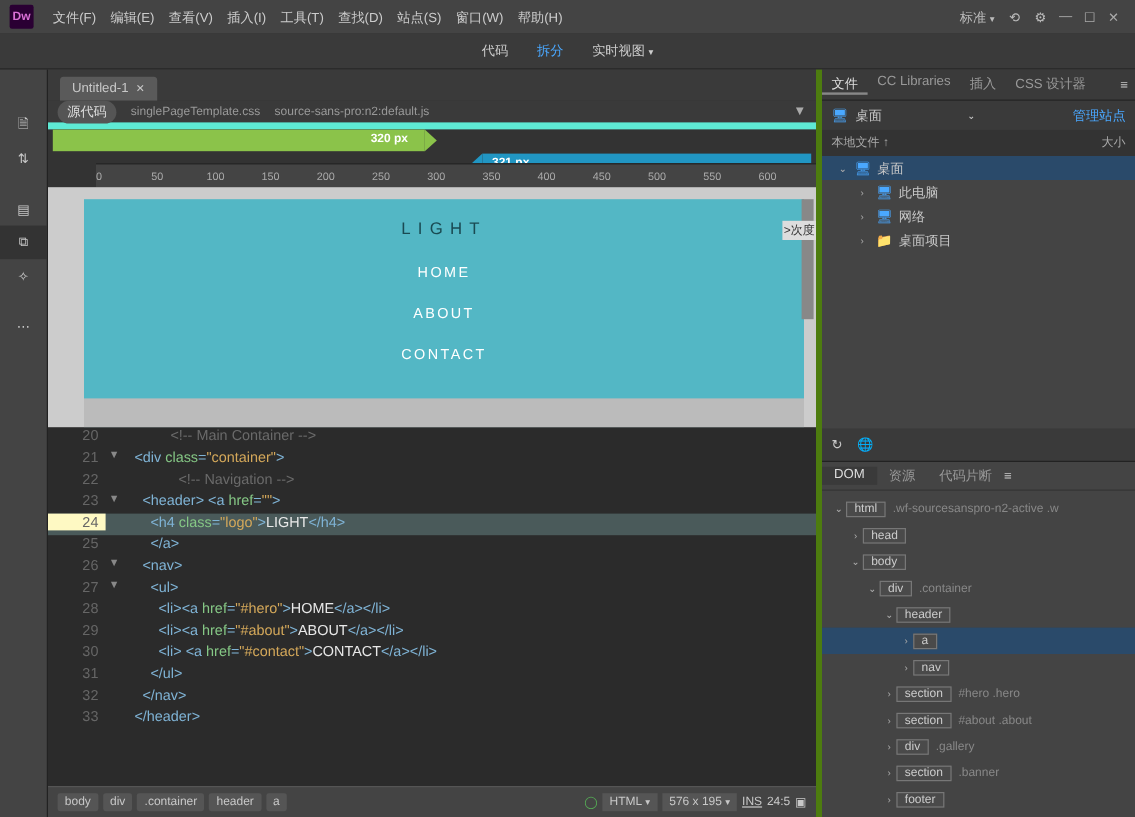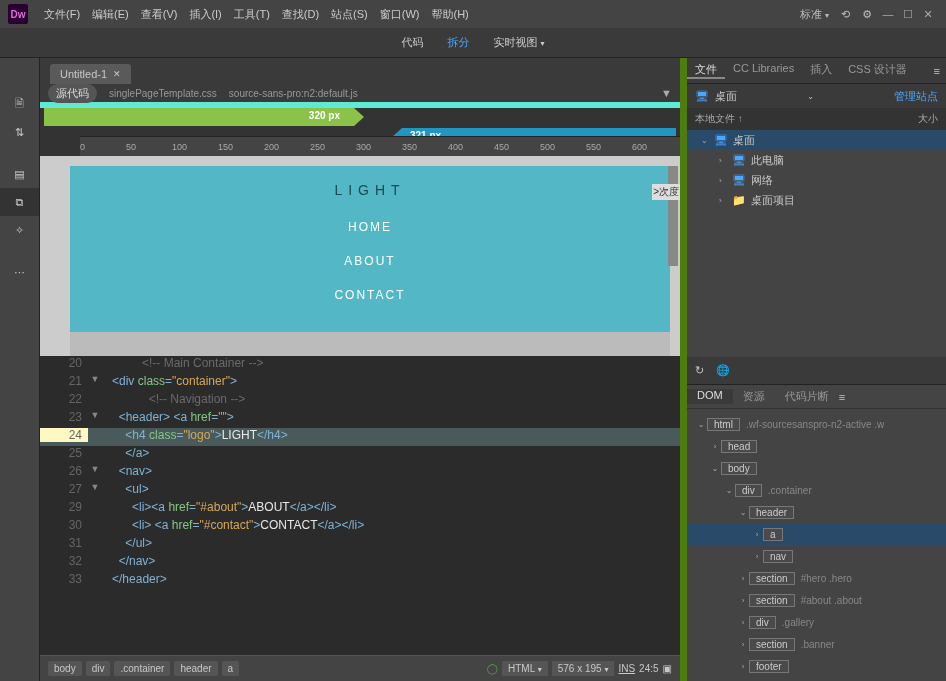--- a/index.html
+++ b/index.html
@@ -53,21 +53,21 @@
 .c-comment { color:#6a6a6a;margin-left:30px; }
 .c-tag { color:#7fb3d5; }
 .c-attr { color:#85c785; }
 .c-val { color:#d4a85a; }
 .c-text { color:#e8e8e8; }
 .statusbar { height:26px; background:#444; display:flex; align-items:center; padding:0 8px; gap:4px; font-size:10px; border-top:1px solid #555; }
 .statusbar .bc { background:#555; padding:2px 6px; border-radius:2px; }
 .statusbar .spacer { flex:1; }
 .statusbar .okcirc { color:#5a5; }
 .statusbar .sel { background:#555; padding:2px 6px; }
-.right-panel { width:266px; background:#444; border-left:7px solid #4d7c0f; display:flex; flex-direction:column; }
+.right-panel { width:266px; background:#444; border-left:5px solid #4d7c0f; display:flex; flex-direction:column; }
 .panel-tabs { height:26px; display:flex; align-items:center; background:#3a3a3a; border-bottom:1px solid #222; }
 .panel-tabs .ptab { padding:0 8px; color:#999; font-size:11px; cursor:pointer; }
 .panel-tabs .ptab.active { color:#ddd; border-bottom:2px solid #888; }
 .panel-tabs .spacer { flex:1; }
 .panel-tabs .menu { padding:0 6px; }
 .panel-location { height:24px; display:flex; align-items:center; padding:0 8px; background:#3a3a3a; }
 .panel-location .desk-icon { color:#4aa8ff; margin-right:6px; }
 .panel-location .link { color:#4aa8ff; margin-left:auto; }
 .panel-header { height:22px; display:flex; align-items:center; padding:0 8px; background:#333; font-size:10px; color:#aaa; }
 .panel-header .spacer { flex:1; }
@@ -214,20 +214,25 @@
           <div class="gutter">26</div>
           <div class="fold">▼</div>
           <div class="code">     <span class="c-tag">&lt;nav&gt;</span></div>
         </div>
         <div class="codeline">
           <div class="gutter">27</div>
           <div class="fold">▼</div>
           <div class="code">       <span class="c-tag">&lt;ul&gt;</span></div>
         </div>
         <div class="codeline">
+          <div class="gutter">28</div>
+          <div class="fold"></div>
+          <div class="code">         <span class="c-tag">&lt;li&gt;&lt;a</span> <span class="c-attr">href</span><span class="c-tag">=</span><span class="c-val">"#hero"</span><span class="c-tag">&gt;</span><span class="c-text">HOME</span><span class="c-tag">&lt;/a&gt;&lt;/li&gt;</span></div>
+        </div>
+        <div class="codeline">
           <div class="gutter">29</div>
           <div class="fold"></div>
           <div class="code">         <span class="c-tag">&lt;li&gt;&lt;a</span> <span class="c-attr">href</span><span class="c-tag">=</span><span class="c-val">"#about"</span><span class="c-tag">&gt;</span><span class="c-text">ABOUT</span><span class="c-tag">&lt;/a&gt;&lt;/li&gt;</span></div>
         </div>
         <div class="codeline">
           <div class="gutter">30</div>
           <div class="fold"></div>
           <div class="code">         <span class="c-tag">&lt;li&gt;</span> <span class="c-tag">&lt;a</span> <span class="c-attr">href</span><span class="c-tag">=</span><span class="c-val">"#contact"</span><span class="c-tag">&gt;</span><span class="c-text">CONTACT</span><span class="c-tag">&lt;/a&gt;&lt;/li&gt;</span></div>
         </div>
         <div class="codeline">

